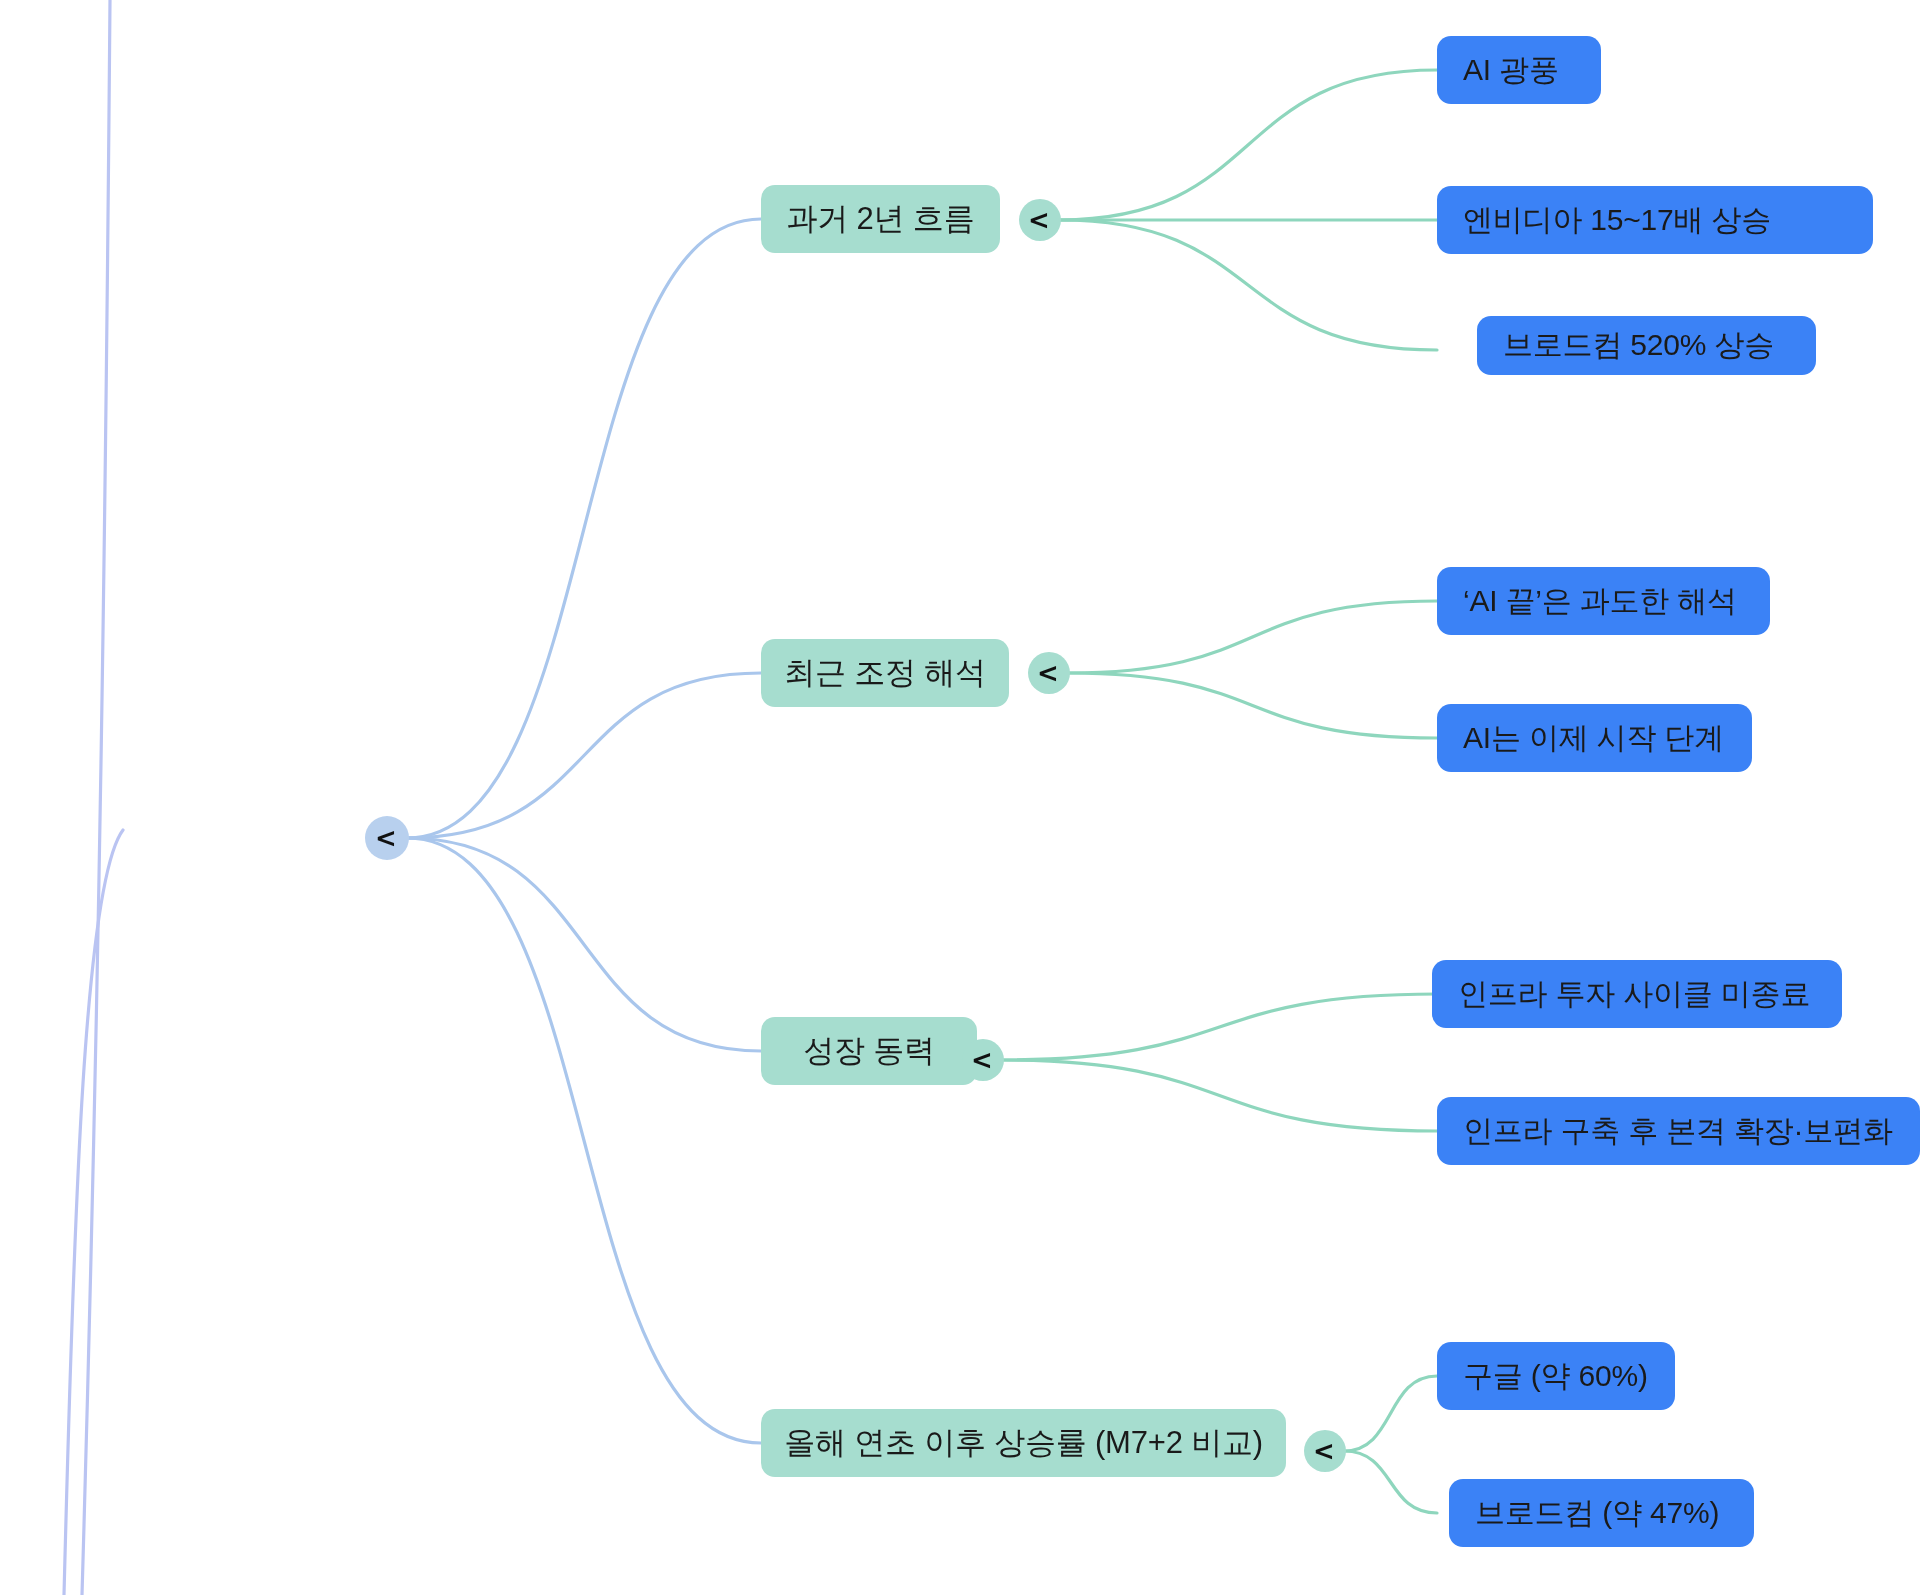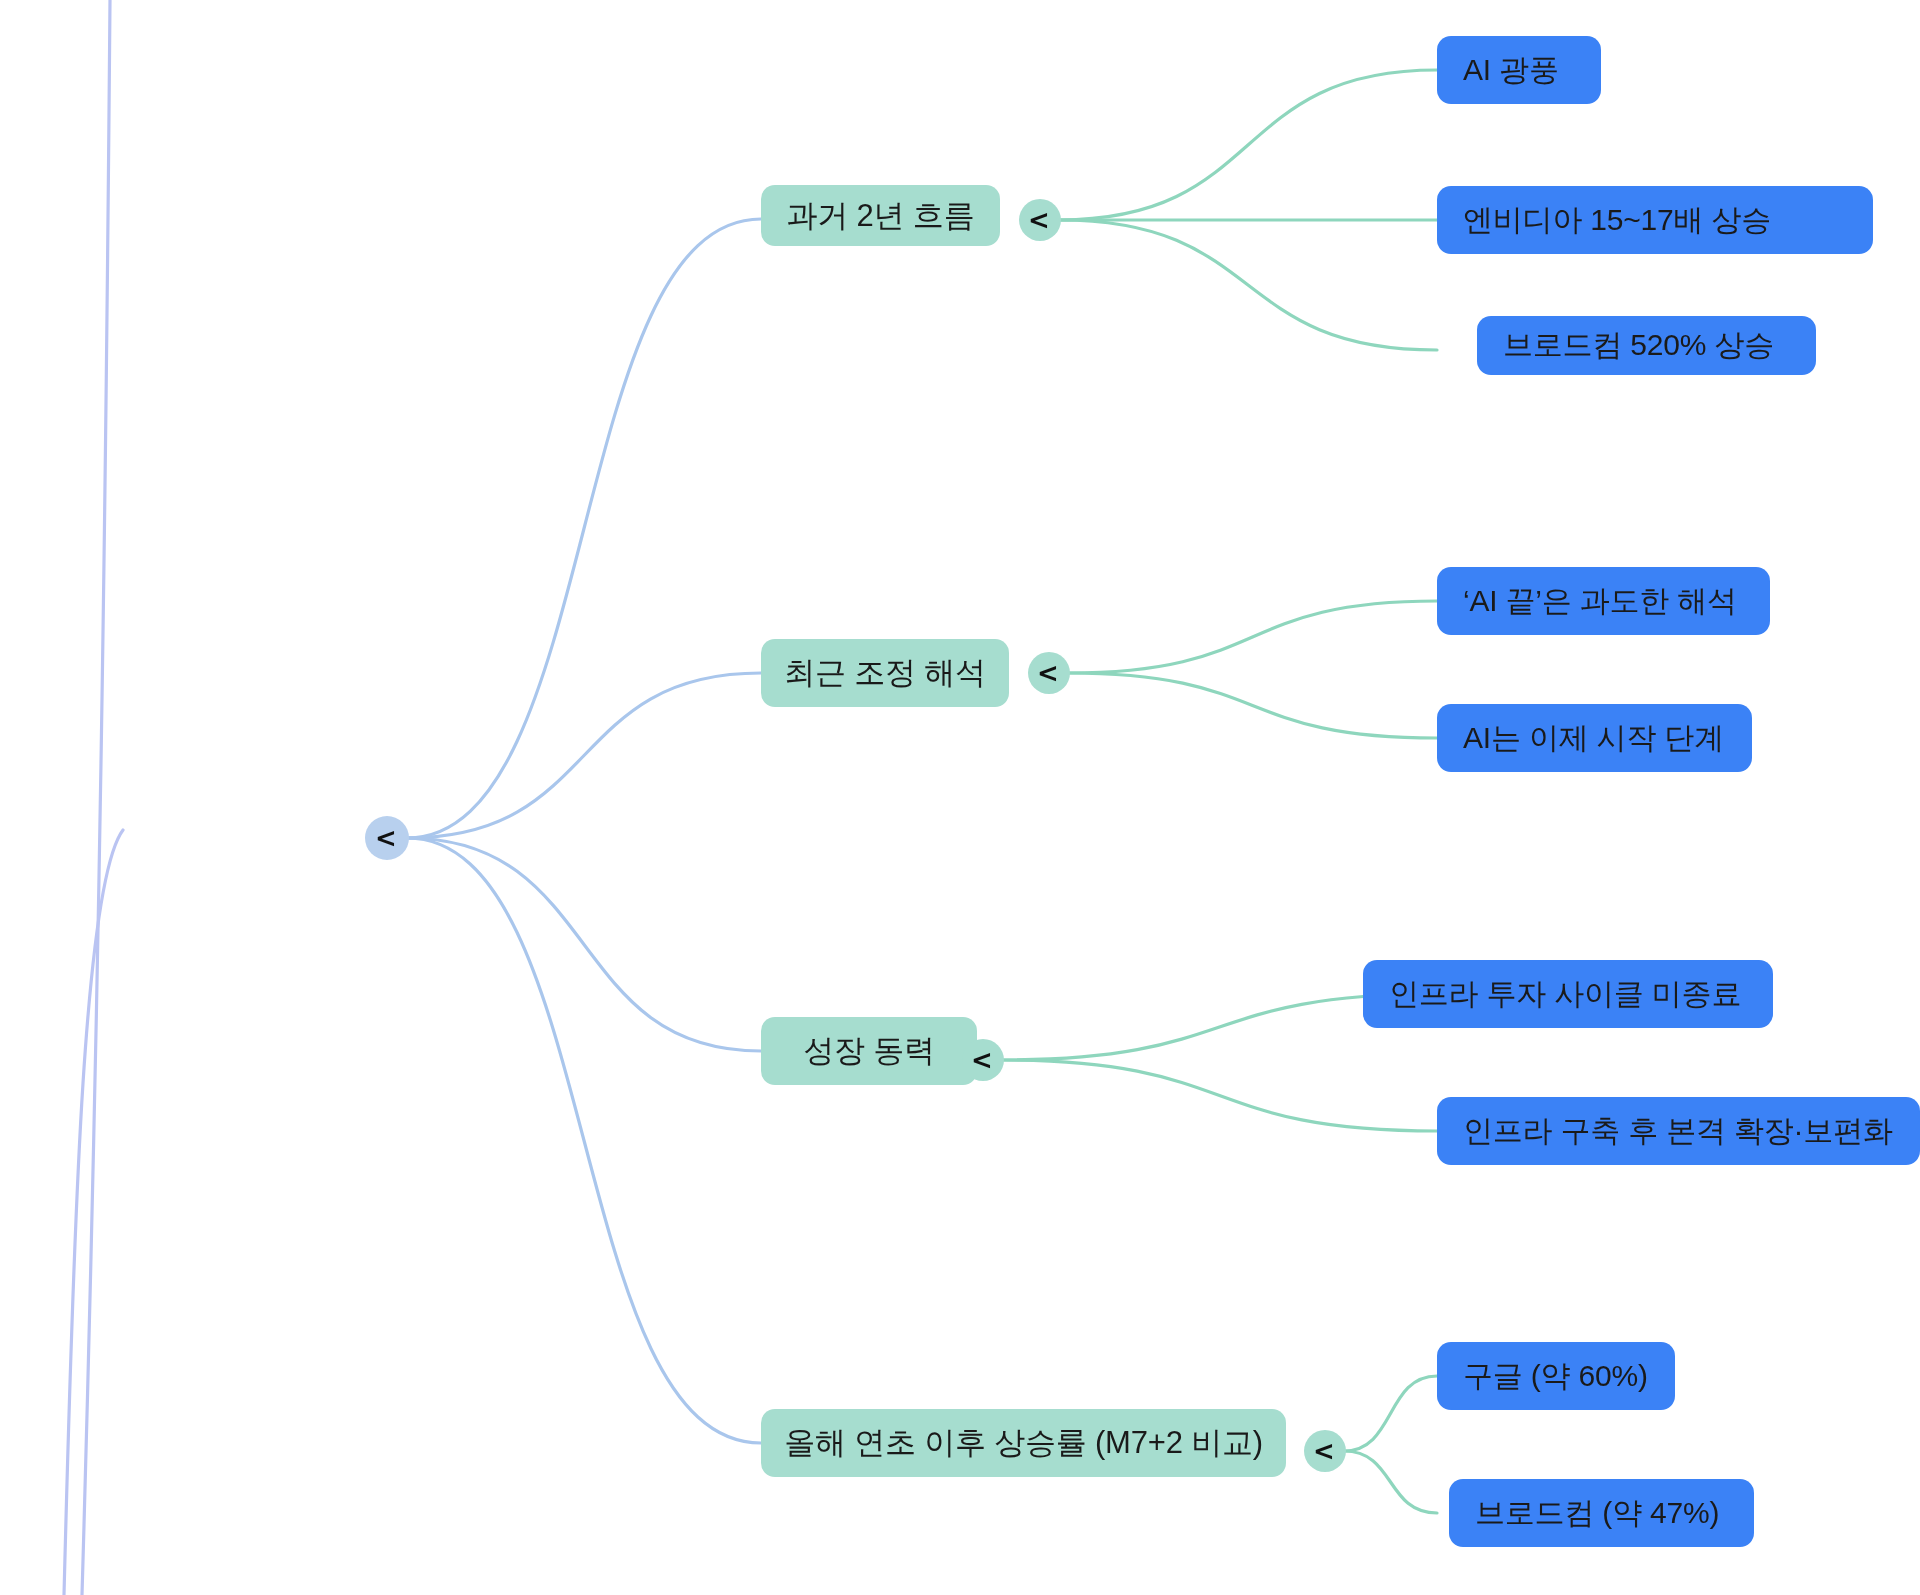--- a/index.html
+++ b/index.html
@@ -108,21 +108,21 @@
         <path d="M 1344 1451 C 1395.15 1451, 1385.85 1376, 1437 1376" fill="none" stroke="#8ed6bd" stroke-width="3.2" stroke-linecap="round"></path>
         <path d="M 1344 1451 C 1395.15 1451, 1385.85 1513, 1437 1513" fill="none" stroke="#8ed6bd" stroke-width="3.2" stroke-linecap="round"></path>
       </g>
   </svg>
 
   <div class="collapse-toggle toggle-root" id="toggle-root" style="left: 365px; top: 816px; width: 44px; height: 44px;">
     <span class="toggle-chevron">&lt;</span>
   </div>
 
   <div id="node-layer">
-      <div class="node node-branch" style="left: 761px; top: 185px; width: 239px; height: 61px;">
+      <div class="node node-branch" style="left: 761px; top: 185px; width: 239px; height: 68px;">
         <span>과거 2년 흐름</span>
       </div>
       <div class="collapse-toggle toggle-branch" style="left: 1019px; top: 199px; width: 42px; height: 42px;">
         <span class="toggle-chevron">&lt;</span>
       </div>
       <div class="node node-leaf" style="left: 1437px; top: 36px; width: 164px; height: 68px;">
         <span>AI 광풍</span>
       </div>
       <div class="node node-leaf" style="left: 1437px; top: 186px; width: 436px; height: 68px;">
         <span>엔비디아 15~17배 상승</span>
@@ -141,21 +141,21 @@
       </div>
       <div class="node node-leaf" style="left: 1437px; top: 704px; width: 315px; height: 68px;">
         <span>AI는 이제 시작 단계</span>
       </div>
       <div class="node node-branch" style="left: 761px; top: 1017px; width: 216px; height: 68px;">
         <span>성장 동력</span>
       </div>
       <div class="collapse-toggle toggle-branch" style="left: 962px; top: 1039px; width: 42px; height: 42px;">
         <span class="toggle-chevron">&lt;</span>
       </div>
-      <div class="node node-leaf" style="left: 1363px; top: 960px; width: 410px; height: 68px;">
+      <div class="node node-leaf" style="left: 1432px; top: 960px; width: 410px; height: 68px;">
         <span>인프라 투자 사이클 미종료</span>
       </div>
       <div class="node node-leaf" style="left: 1437px; top: 1097px; width: 483px; height: 68px;">
         <span>인프라 구축 후 본격 확장·보편화</span>
       </div>
       <div class="node node-branch" style="left: 761px; top: 1409px; width: 525px; height: 68px;">
         <span>올해 연초 이후 상승률 (M7+2 비교)</span>
       </div>
       <div class="collapse-toggle toggle-branch" style="left: 1304px; top: 1430px; width: 42px; height: 42px;">
         <span class="toggle-chevron">&lt;</span>

